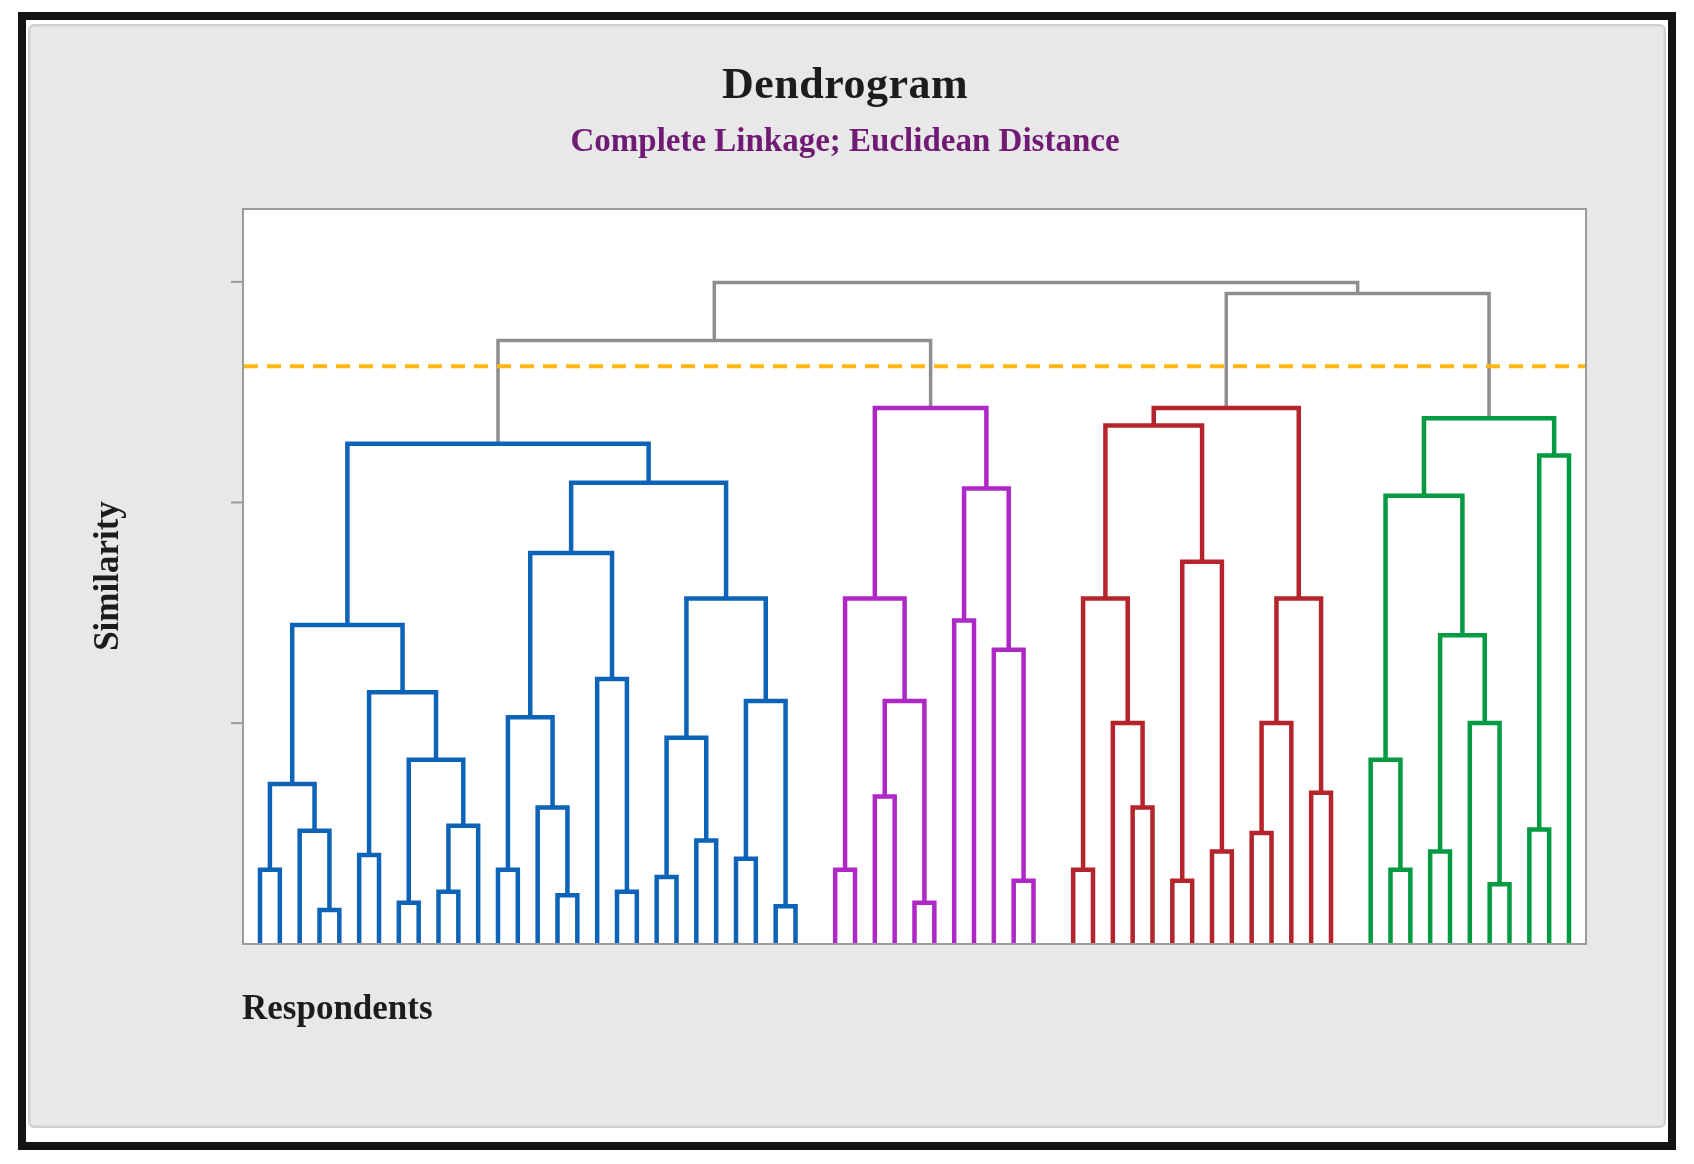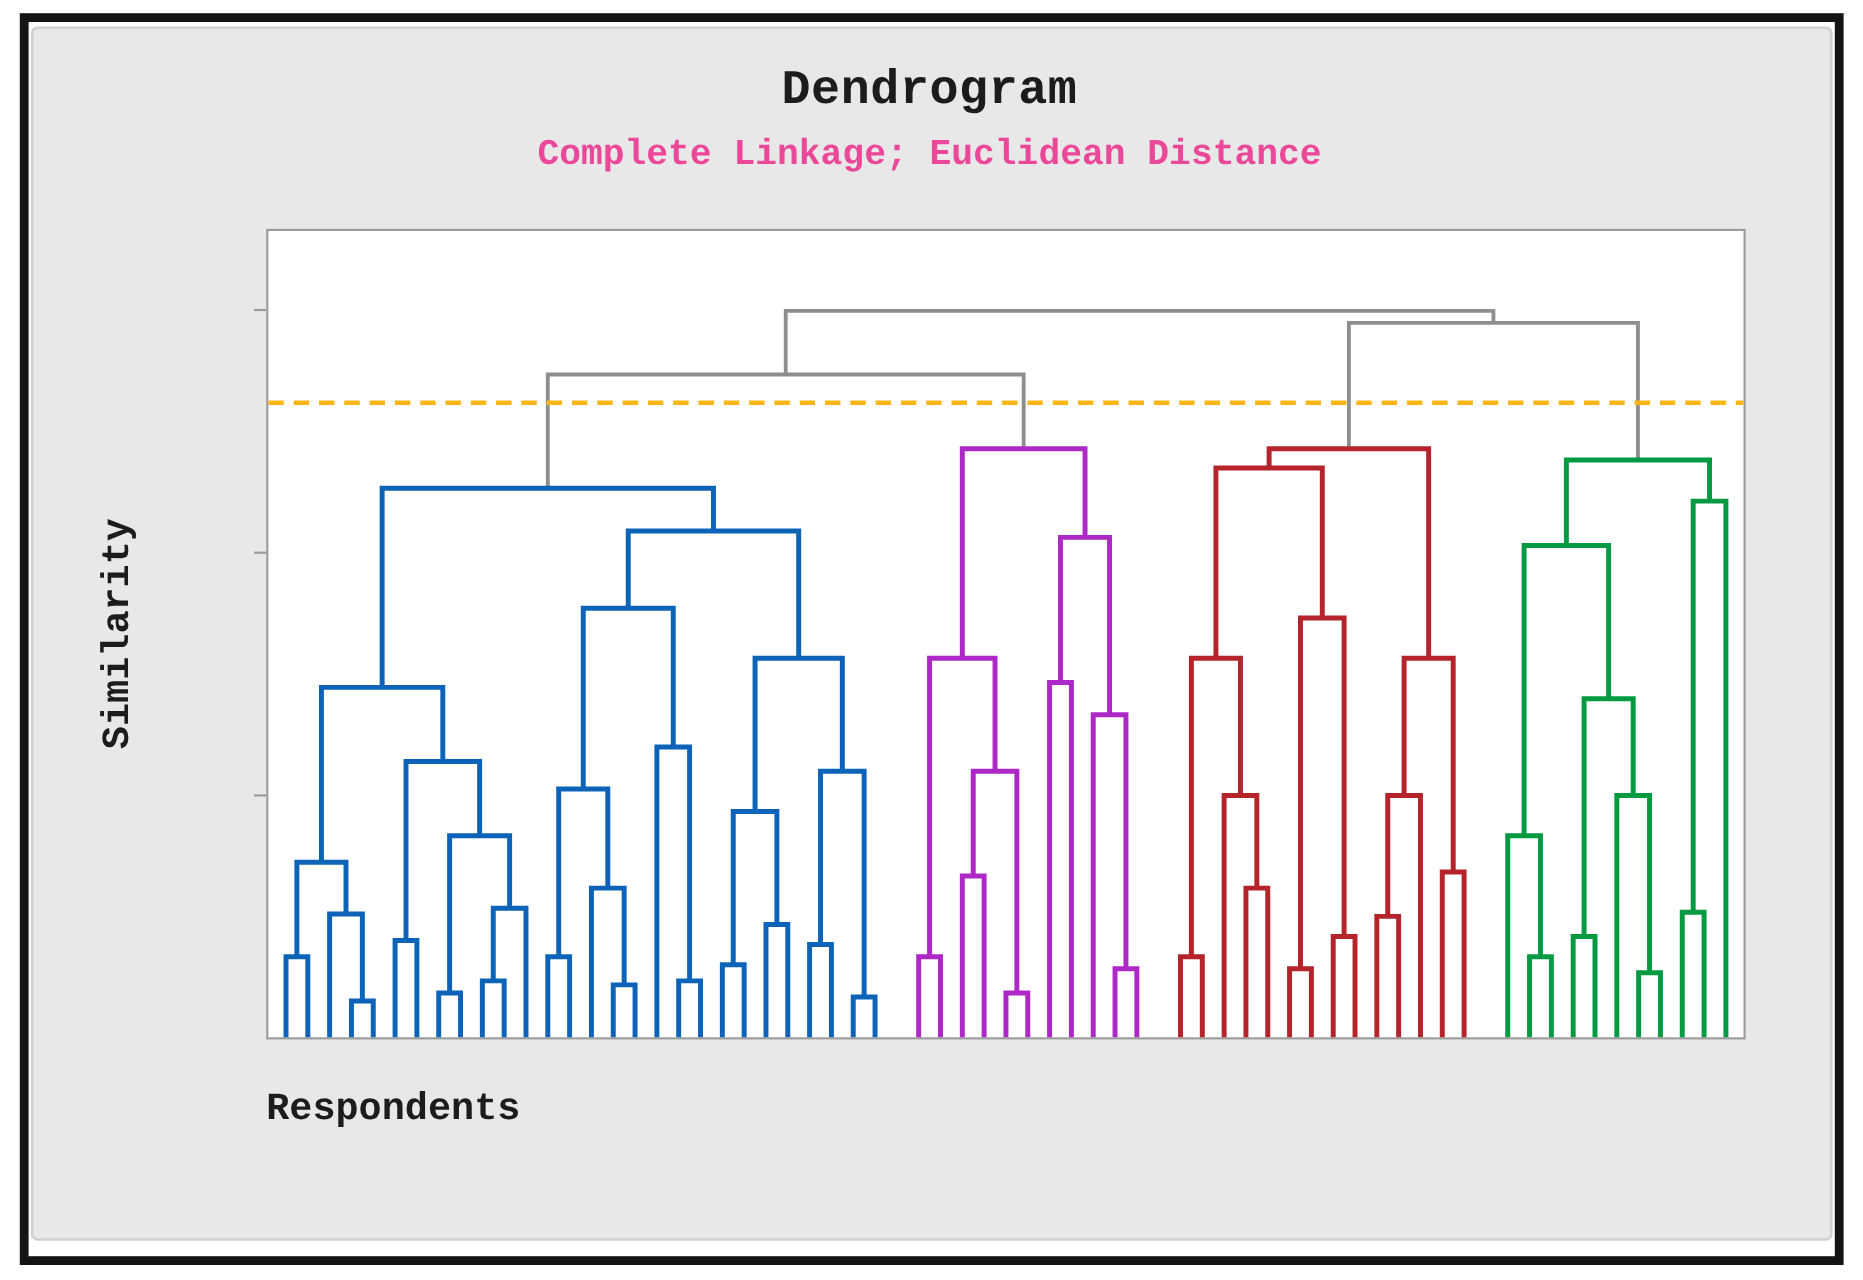--- a/index.html
+++ b/index.html
@@ -1,35 +1,35 @@
 <!DOCTYPE html>
 <html><head>
 <meta charset="utf-8">
 <style>
   html,body{margin:0;padding:0;background:#ffffff;}
   #screen{
     position:relative;width:1694px;height:1164px;background:#ffffff;
-    font-family:Liberation Mono, monospace;overflow:hidden;
+    font-family:Liberation Serif, serif;overflow:hidden;
   }
   .outer-frame{
     position:absolute;left:18px;top:12px;width:1642px;height:1122px;
     border:8px solid #141414;background:#ffffff;
   }
   .graph-panel{
     position:absolute;left:28px;top:24px;width:1634px;height:1100px;
     background:#e8e8e8;border:2px solid #cfcfcf;border-radius:6px;
     box-shadow:inset 0 0 0 1px #dedede;
   }
   .chart-title{
     position:absolute;left:28px;top:58px;width:1634px;text-align:center;
     font-size:44px;font-weight:700;color:#1c1c1c;letter-spacing:0.5px;
   }
   .chart-subtitle{
     position:absolute;left:28px;top:122px;width:1634px;text-align:center;
-    font-size:33px;font-weight:700;color:#ec4899;
+    font-size:33px;font-weight:700;color:#701a75;
   }
   .plot-area{
     position:absolute;left:242px;top:208px;width:1341px;height:733px;
     background:#ffffff;border:2px solid #9b9b9b;
   }
   #dendro-svg{position:absolute;left:0;top:0;overflow:visible;}
   .y-axis-label{
     position:absolute;left:107px;top:576px;
     transform:translate(-50%,-50%) rotate(-90deg);
     font-size:35px;font-weight:700;color:#1c1c1c;white-space:nowrap;

